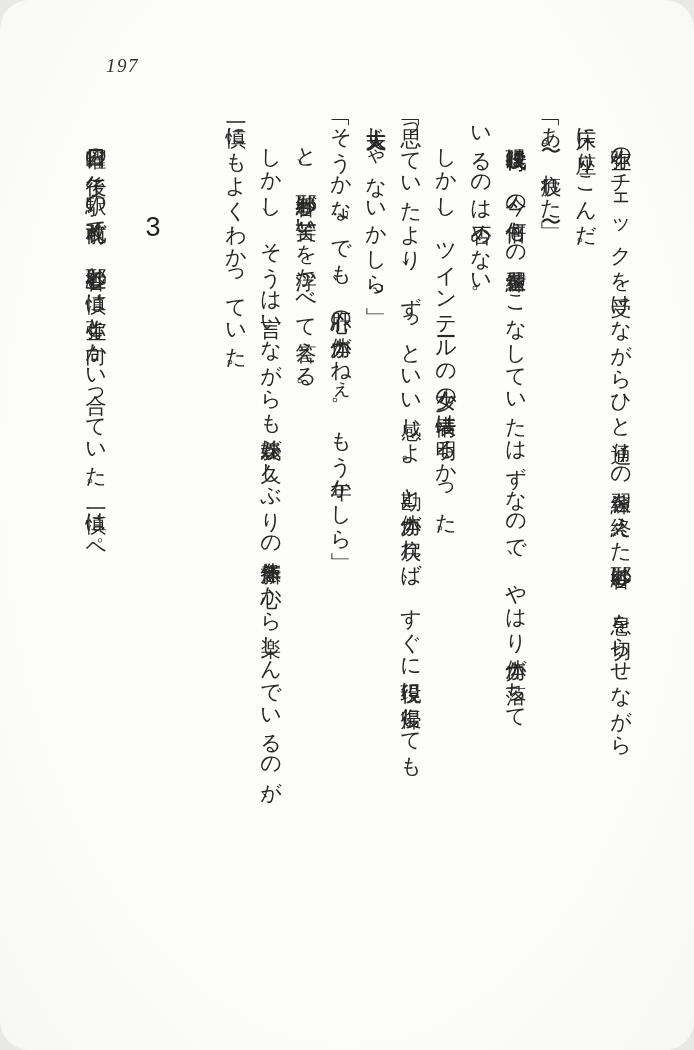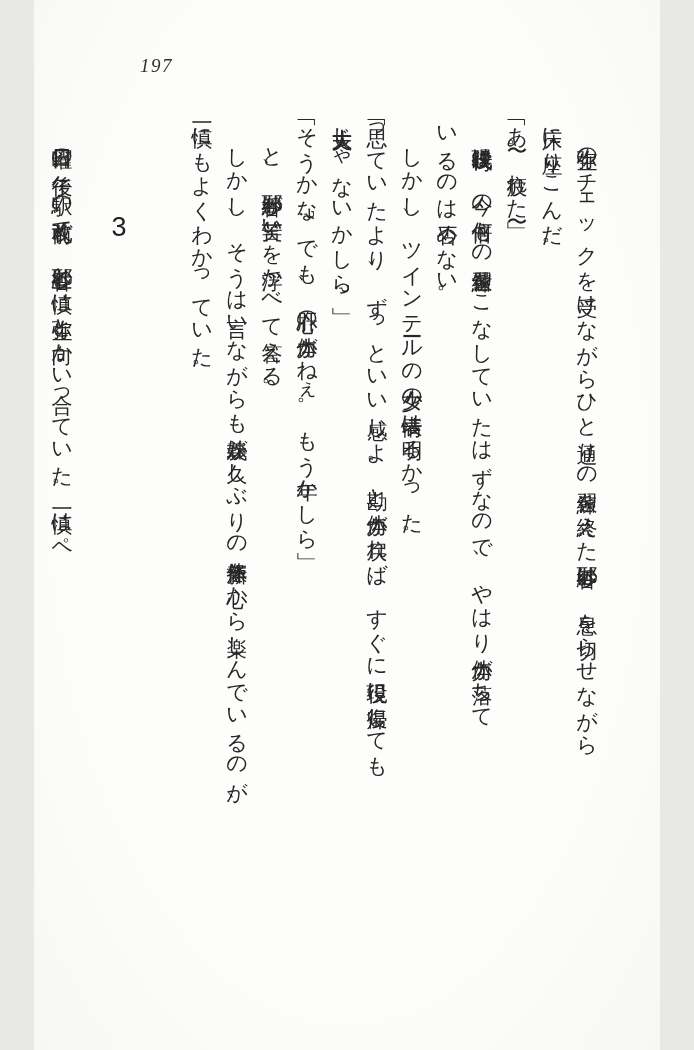--- a/index.html
+++ b/index.html
@@ -2,28 +2,29 @@
 <html lang="ja"><head>
 <meta charset="utf-8">
 <style>
   html, body {
     margin: 0;
     padding: 0;
     background: #e8e8e6;
   }
   .page {
     position: relative;
-    width: 626px;
+    width: 694px;
     height: 1050px;
     margin: 0 auto;
     background: #fcfcfa;
     background-image: radial-gradient(ellipse at 50% 45%, #fdfdfc 60%, #f7f7f4 100%);
     color: #262626;
     font-family: "Liberation Serif", "DejaVu Serif", serif;
     overflow: hidden;
+    border-radius: 29px;
   }
   .folio {
     position: absolute;
     top: 55px;
     left: 106px;
     font-family: "Liberation Serif", "DejaVu Serif", serif;
     font-style: italic;
     font-size: 19px;
     letter-spacing: 1.5px;
     color: #303030;

